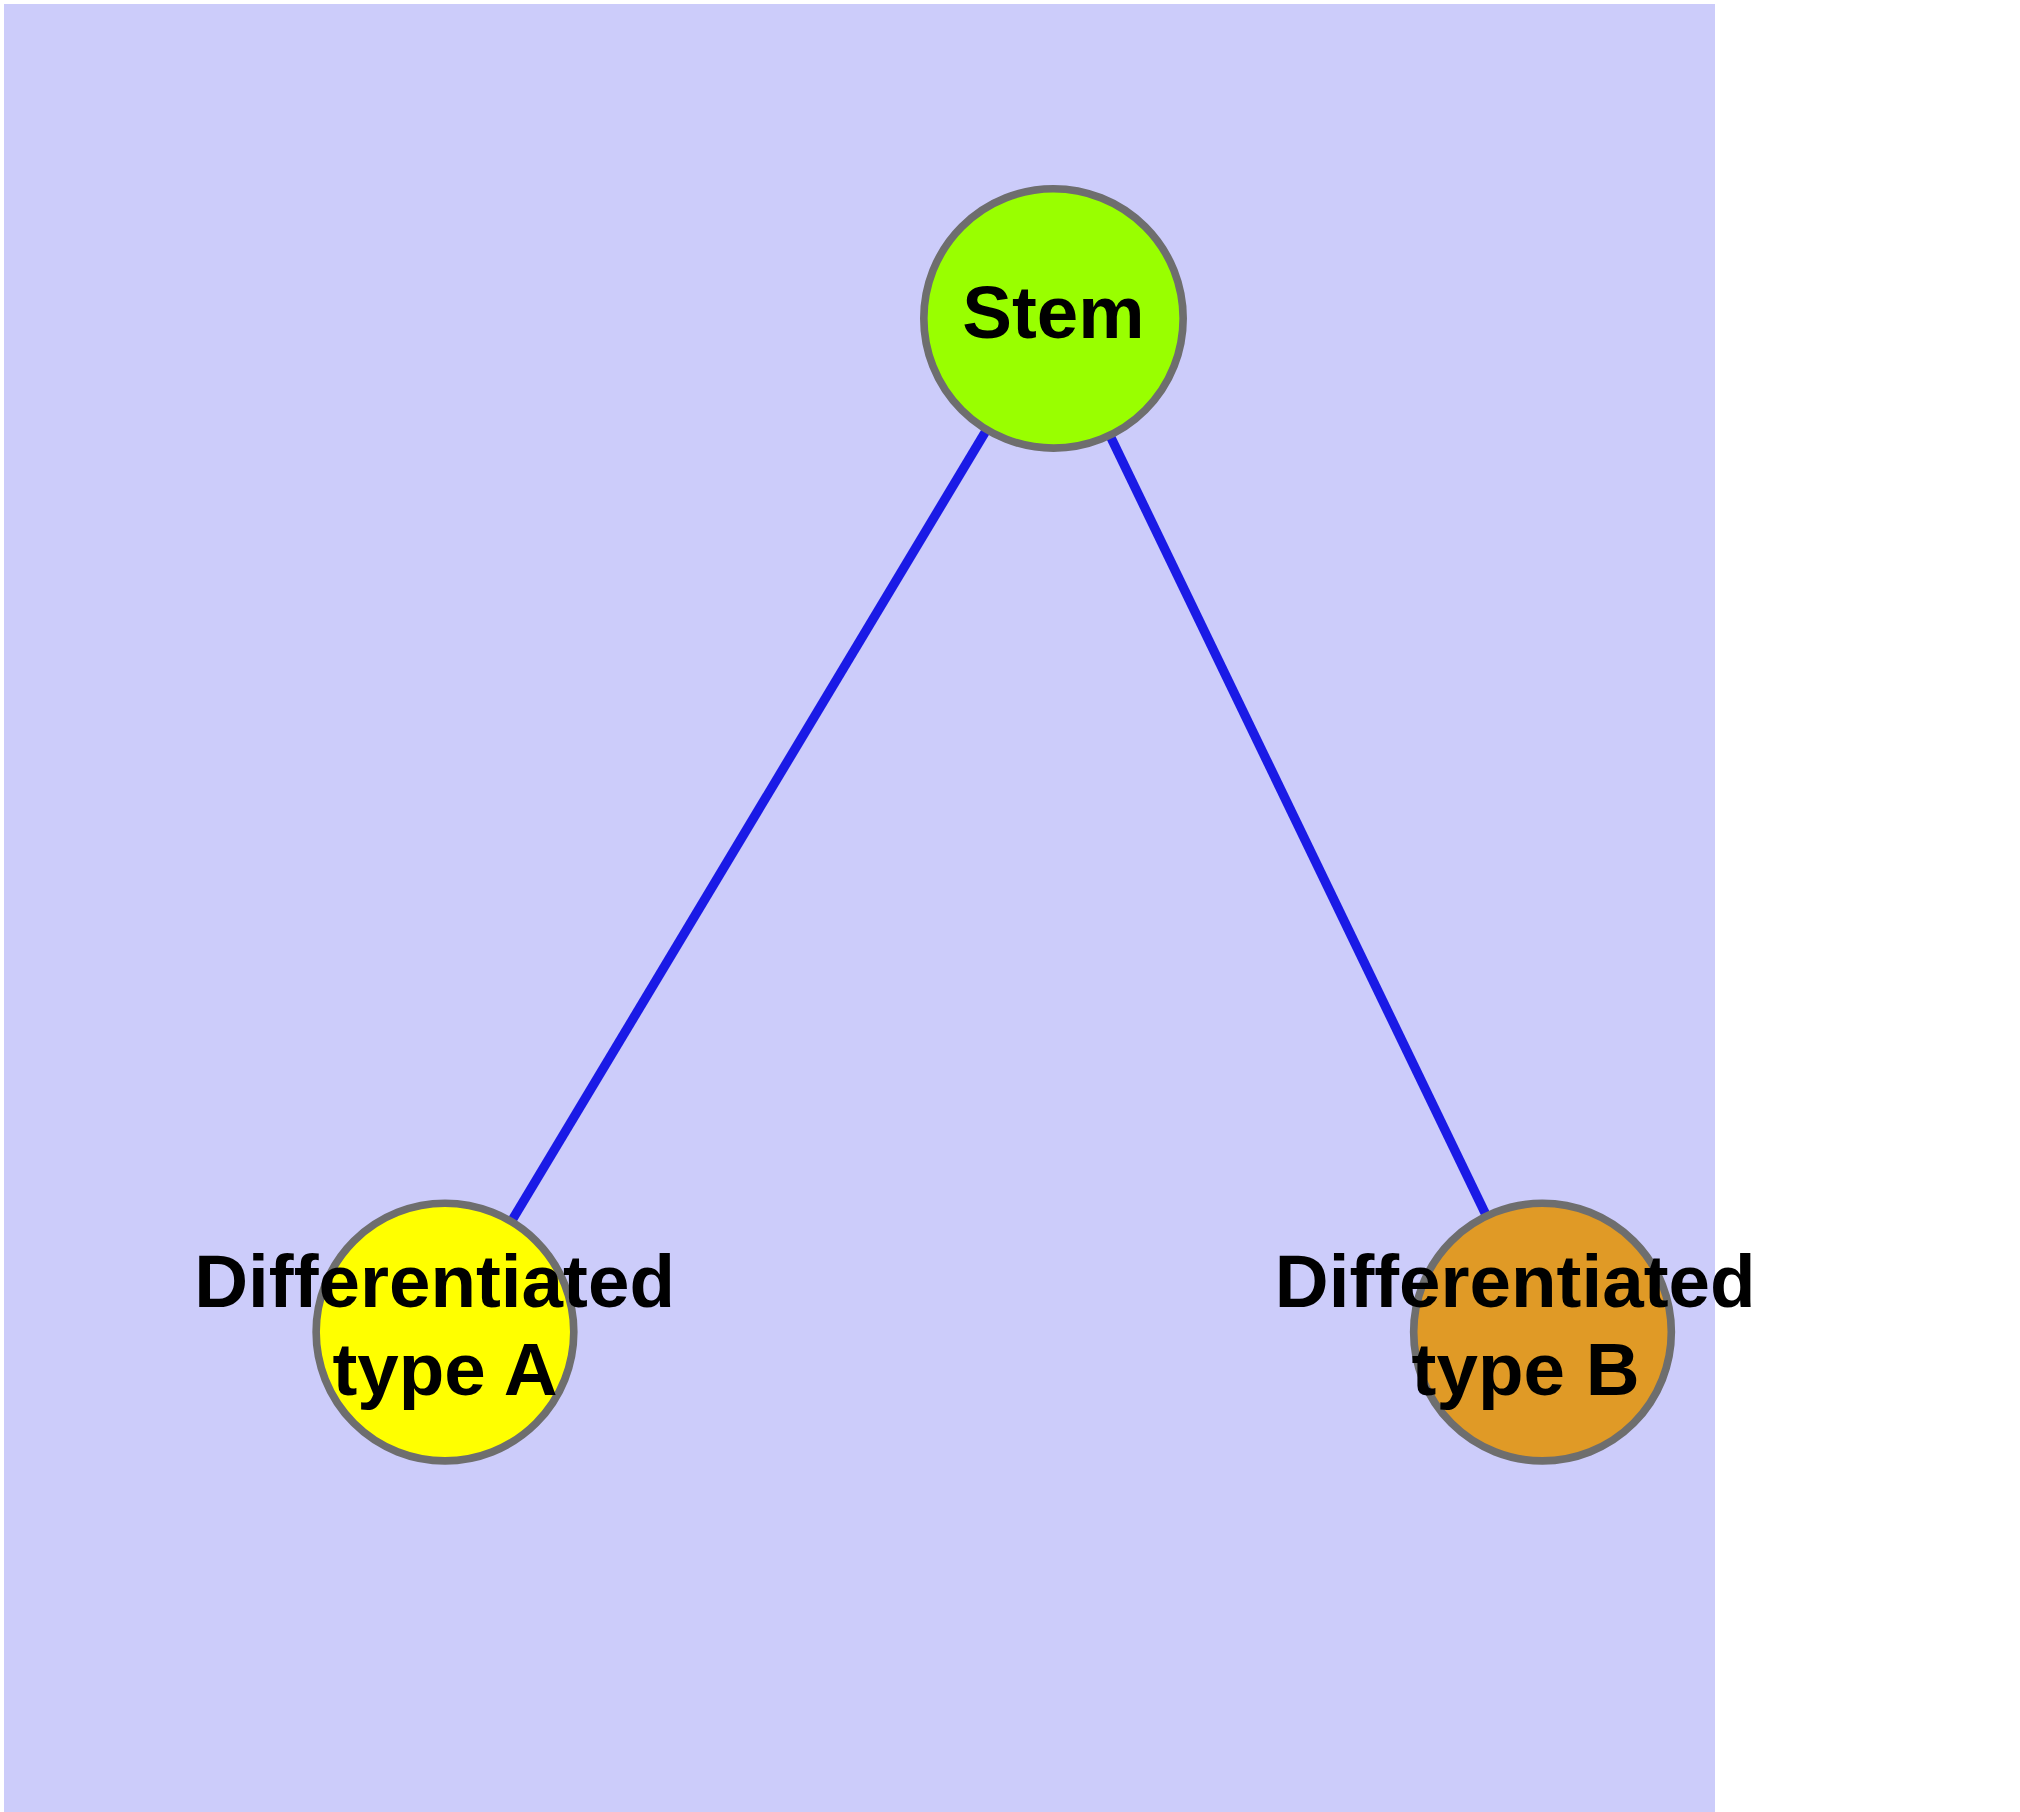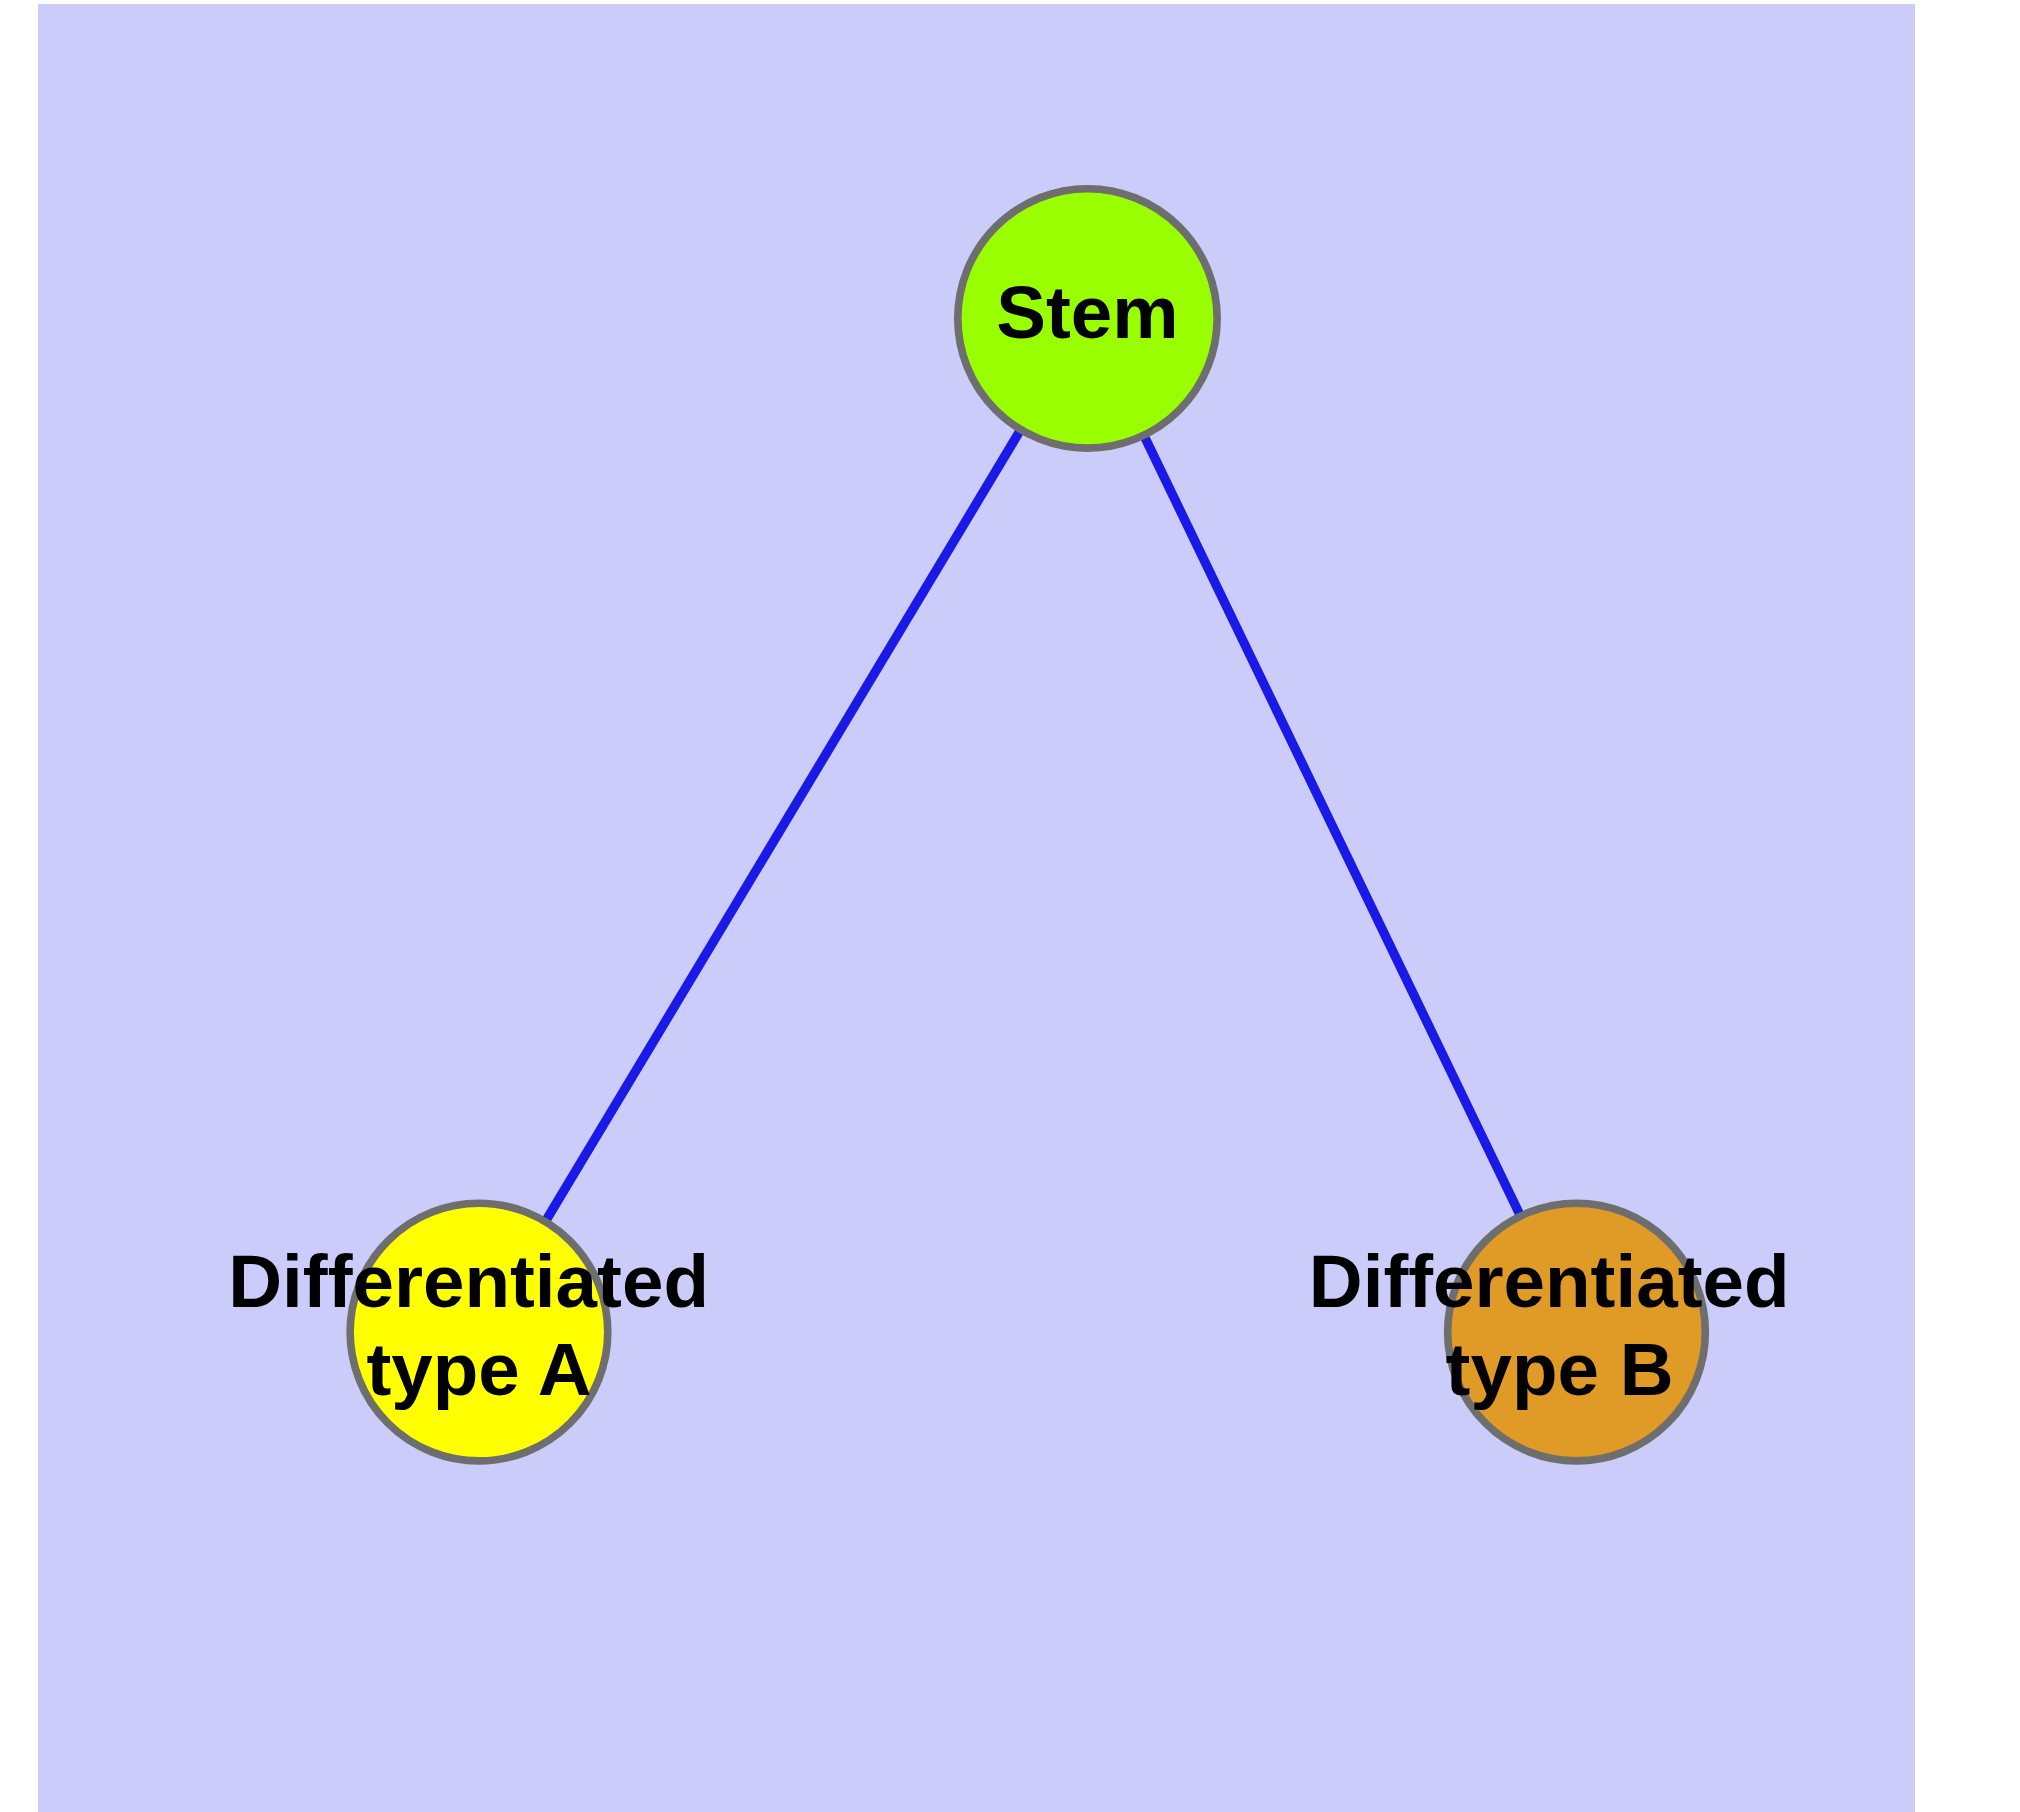--- a/index.html
+++ b/index.html
@@ -8,27 +8,26 @@
     background: #ffffff;
   }
   body {
     width: 2021px;
     height: 1812px;
     overflow: hidden;
     font-family: "Liberation Sans", sans-serif;
   }
   #graph-canvas {
     position: relative;
-    width: 1881px;
+    width: 1715px;
     height: 1812px;
     background: #ccccfa;
     box-sizing: border-box;
     border-top: 4.2px solid #ffffff;
     border-left: 4.2px solid #ffffff;
-    margin-left: 34px;
   }
   #graph-svg {
     position: absolute;
     top: 0;
     left: 0;
     width: 2021px;
     height: 1812px;
     display: block;
   }
   .node-label {

